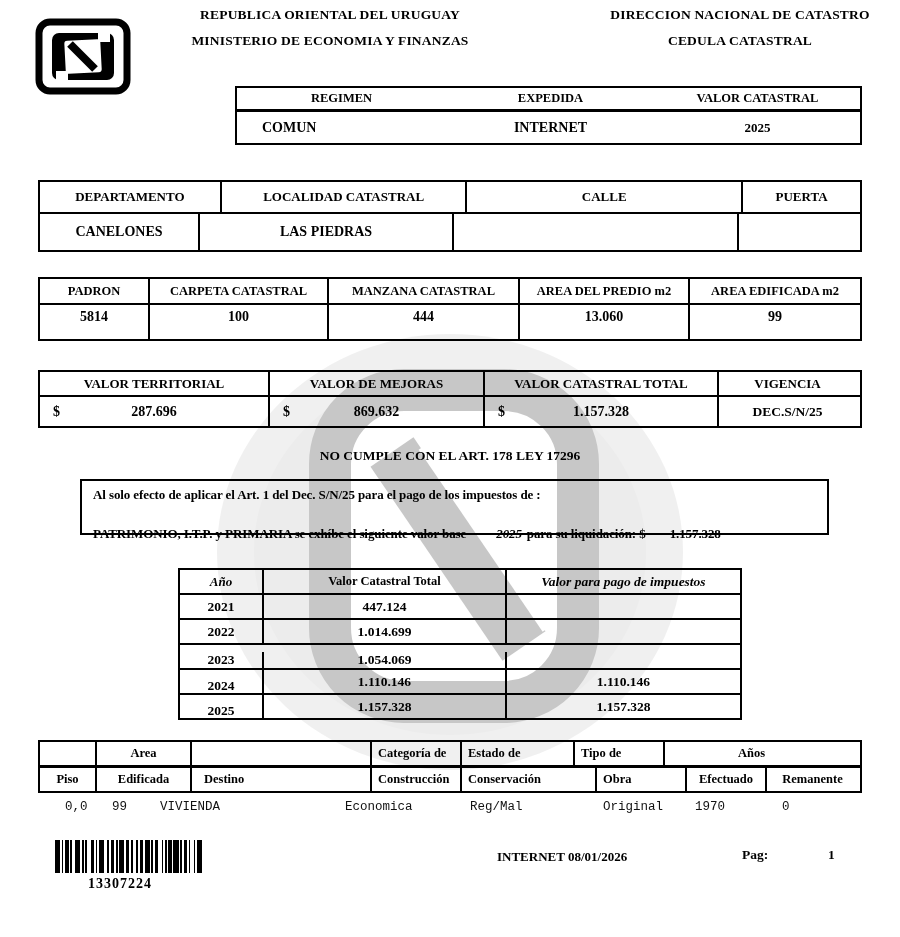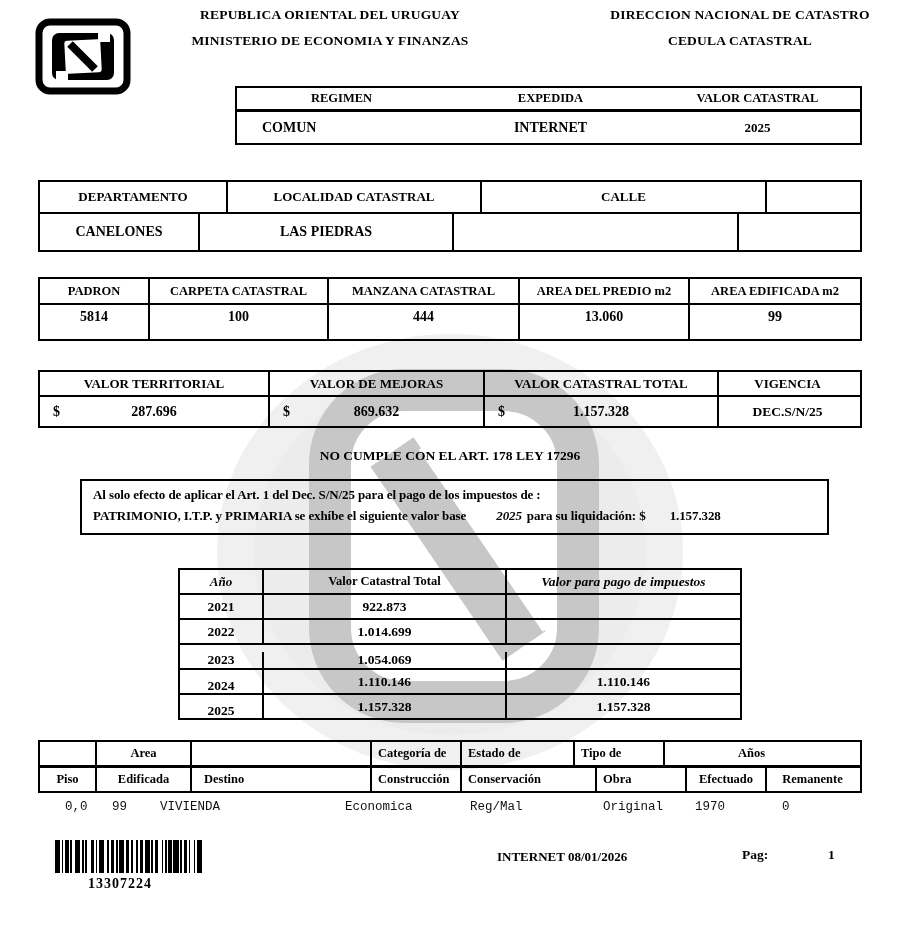--- a/index.html
+++ b/index.html
@@ -25,21 +25,21 @@
 
   .h13{font-size:13px;} .h12{font-size:12.5px;} .h14{font-size:14px;} .h135{font-size:13.5px;}
 
   .money-cell{position:relative;}
   .money-cell .cur{position:absolute;left:13px;top:50%;transform:translateY(-50%);}
   .vmid{display:flex;align-items:center;justify-content:center;}
   .vmid-l{display:flex;align-items:center;justify-content:flex-start;}
 
   
   #tax-box{border:2px solid #000;padding:6px 11px 0 11px;font-size:13px;letter-spacing:-0.1px;}
-  #tax-box .l2{margin-top:5px;}
+  #tax-box .l2{margin-top:23px;}
   #tax-box .yr{font-style:italic;margin-left:30px;}
   #tax-box .p2{margin-left:5px;}
   #tax-box .val{margin-left:24px;}
 
   
   .low{position:relative;top:4px;display:inline-block;}
 
   
   .mono{font-family:"Liberation Mono", monospace;font-weight:normal;font-size:12.5px;color:#111;}
 
@@ -88,20 +88,21 @@
       <div class="tcell h14 vmid" style="width:209px;">INTERNET</div>
       <div class="tcell h13 vmid" style="width:205px;">2025</div>
     </div>
   </div>
 
   <div class="z tbl" style="left:38px;top:180px;width:824px;">
     <div class="trow hsep" style="height:30px;">
       <div class="tcell vr ctr h13 vmid" style="width:188px;justify-content:center;">DEPARTAMENTO</div>
       <div class="tcell vr ctr h13 vmid" style="width:254px;justify-content:center;">LOCALIDAD CATASTRAL</div>
       <div class="tcell vr ctr h13 vmid" style="width:285px;justify-content:center;">CALLE</div>
+      <div class="tcell ctr h13 vmid" style="width:121px;justify-content:center;">PUERTA</div>
     </div>
     <div class="trow" style="height:36px;">
       <div class="tcell vr ctr h14 vmid" style="width:160px;">CANELONES</div>
       <div class="tcell vr ctr h14 vmid" style="width:254px;">LAS PIEDRAS</div>
       <div class="tcell vr ctr h14 vmid" style="width:285px;"></div>
       <div class="tcell ctr h14 vmid" style="width:121px;"></div>
     </div>
   </div>
 
   <div class="z tbl" style="left:38px;top:277px;width:824px;">
@@ -155,21 +156,21 @@
   </div>
 
   <div class="z tbl" style="left:178px;top:568px;width:564px;">
     <div class="trow hsep" style="height:23px;">
       <div class="tcell vr ctr h13 vmid" style="width:84px;justify-content:center;font-style:italic;">Año</div>
       <div class="tcell vr ctr h12 vmid" style="width:243px;justify-content:center;">Valor Catastral Total</div>
       <div class="tcell ctr h135 vmid" style="width:233px;justify-content:center;font-style:italic;">Valor para pago de impuestos</div>
     </div>
     <div class="trow hsep" style="height:23px;">
       <div class="tcell vr ctr h135 vmid" style="width:84px;">2021</div>
-      <div class="tcell vr ctr h135 vmid" style="width:243px;">922.873</div>
+      <div class="tcell vr ctr h135 vmid" style="width:243px;">447.124</div>
       <div class="tcell ctr h135 vmid" style="width:233px;"></div>
     </div>
     <div class="trow hsep" style="height:23px;">
       <div class="tcell vr ctr h135 vmid" style="width:84px;">2022</div>
       <div class="tcell vr ctr h135 vmid" style="width:243px;">1.014.699</div>
       <div class="tcell ctr h135 vmid" style="width:233px;"></div>
     </div>
     <div class="trow hsep" style="height:23px;align-items:flex-end;">
       <div class="tcell vr ctr h135 vmid" style="width:84px;">2023</div>
       <div class="tcell vr ctr h135 vmid" style="width:243px;">1.054.069</div>

